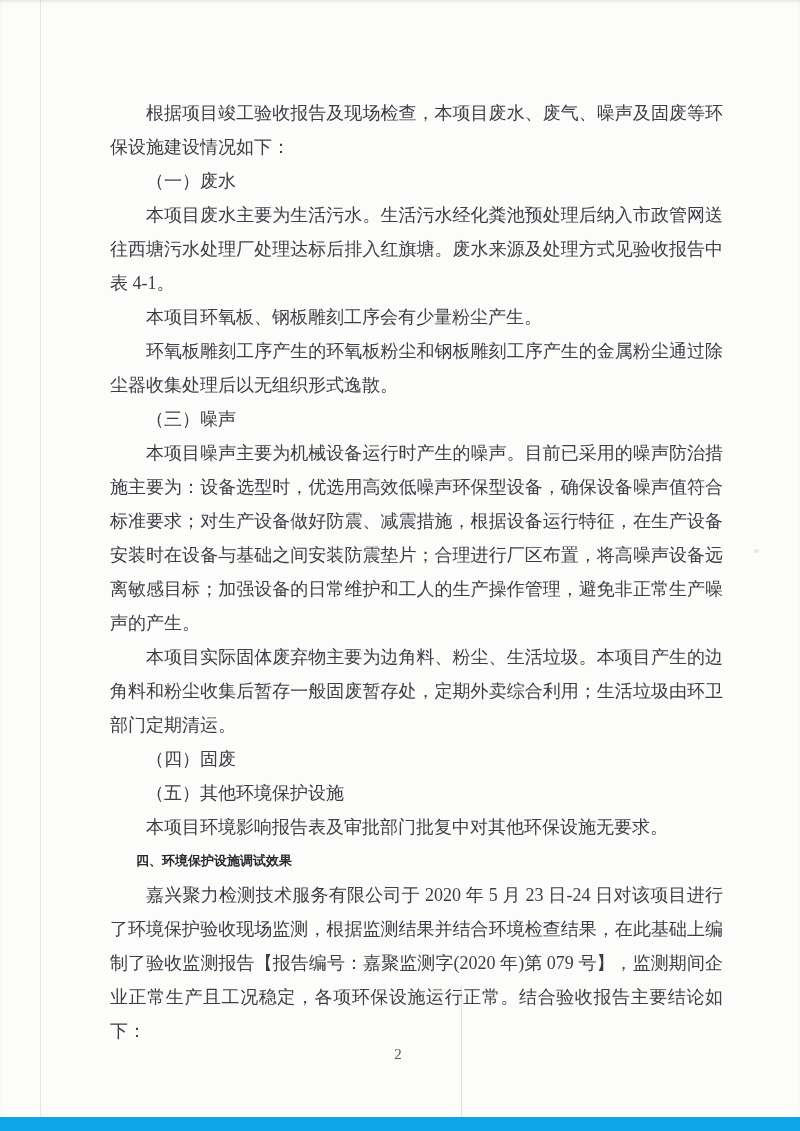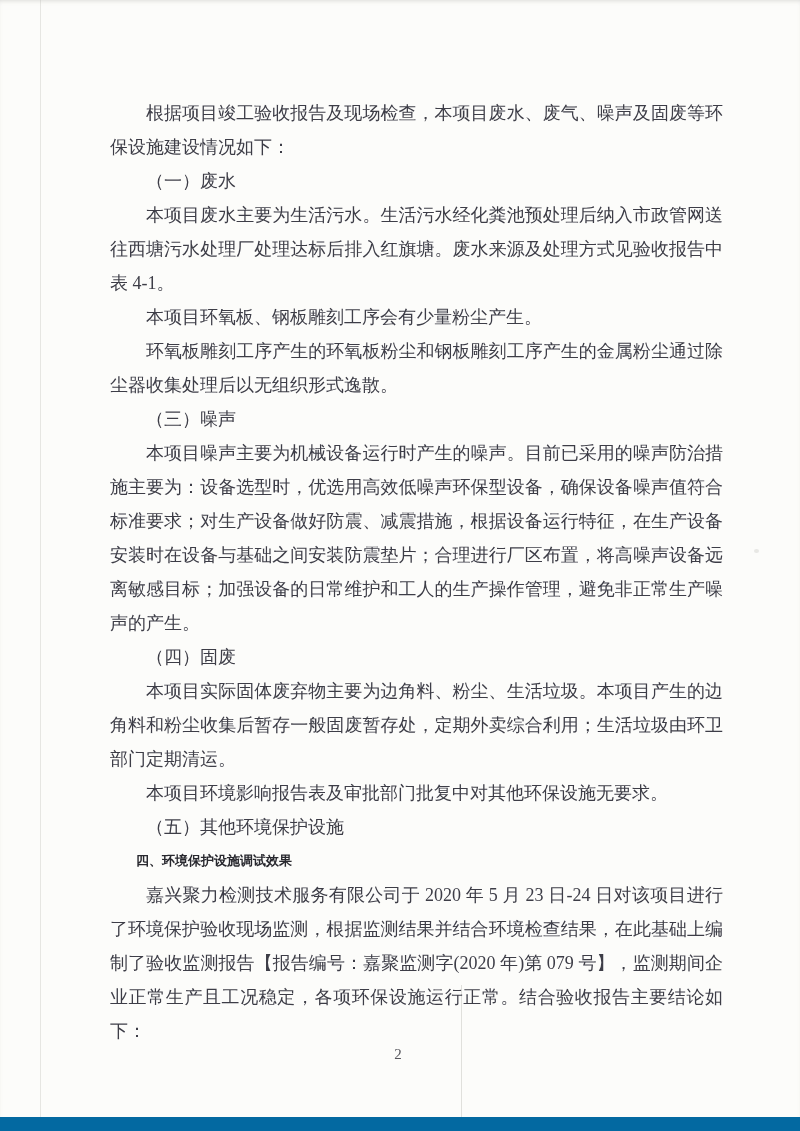--- a/index.html
+++ b/index.html
@@ -9,21 +9,21 @@
   body {
     width: 800px;
     height: 1131px;
     background: #e9e9e5;
     font-family: "Liberation Serif", "DejaVu Serif", serif;
   }
   .scan {
     position: relative;
     width: 800px;
     height: 1131px;
-    background: #0369a1;
+    background: #0ea5e9;
     overflow: hidden;
   }
   
   .page {
     position: absolute;
     left: 0;
     top: 0;
     width: 800px;
     height: 1117px;
     background: #fcfcfa;
@@ -91,24 +91,24 @@
 
     <main class="content">
       <div>
           <p class="para body">根据项目竣工验收报告及现场检查，本项目废水、废气、噪声及固废等环保设施建设情况如下：</p>
           <p class="para subheading">（一）废水</p>
           <p class="para body">本项目废水主要为生活污水。生活污水经化粪池预处理后纳入市政管网送往西塘污水处理厂处理达标后排入红旗塘。废水来源及处理方式见验收报告中表 4-1。</p>
           <p class="para body">本项目环氧板、钢板雕刻工序会有少量粉尘产生。</p>
           <p class="para body">环氧板雕刻工序产生的环氧板粉尘和钢板雕刻工序产生的金属粉尘通过除尘器收集处理后以无组织形式逸散。</p>
           <p class="para subheading">（三）噪声</p>
           <p class="para body">本项目噪声主要为机械设备运行时产生的噪声。目前已采用的噪声防治措施主要为：设备选型时，优选用高效低噪声环保型设备，确保设备噪声值符合标准要求；对生产设备做好防震、减震措施，根据设备运行特征，在生产设备安装时在设备与基础之间安装防震垫片；合理进行厂区布置，将高噪声设备远离敏感目标；加强设备的日常维护和工人的生产操作管理，避免非正常生产噪声的产生。</p>
+          <p class="para body">本项目实际固体废弃物主要为边角料、粉尘、生活垃圾。本项目产生的边角料和粉尘收集后暂存一般固废暂存处，定期外卖综合利用；生活垃圾由环卫部门定期清运。</p>
           <p class="para subheading">（四）固废</p>
-          <p class="para body">本项目实际固体废弃物主要为边角料、粉尘、生活垃圾。本项目产生的边角料和粉尘收集后暂存一般固废暂存处，定期外卖综合利用；生活垃圾由环卫部门定期清运。</p>
+          <p class="para subheading">（五）其他环境保护设施</p>
           <p class="para body">本项目环境影响报告表及审批部门批复中对其他环保设施无要求。</p>
-          <p class="para subheading">（五）其他环境保护设施</p>
           <p class="para heading">四、环境保护设施调试效果</p>
           <p class="para body">嘉兴聚力检测技术服务有限公司于 2020 年 5 月 23 日-24 日对该项目进行了环境保护验收现场监测，根据监测结果并结合环境检查结果，在此基础上编制了验收监测报告【报告编号：嘉聚监测字(2020 年)第 079 号】，监测期间企业正常生产且工况稳定，各项环保设施运行正常。结合验收报告主要结论如下：</p>
         </div>
     </main>
 
     <div class="page-number">2</div>
   </div>
 </div>
 
 </body></html>

